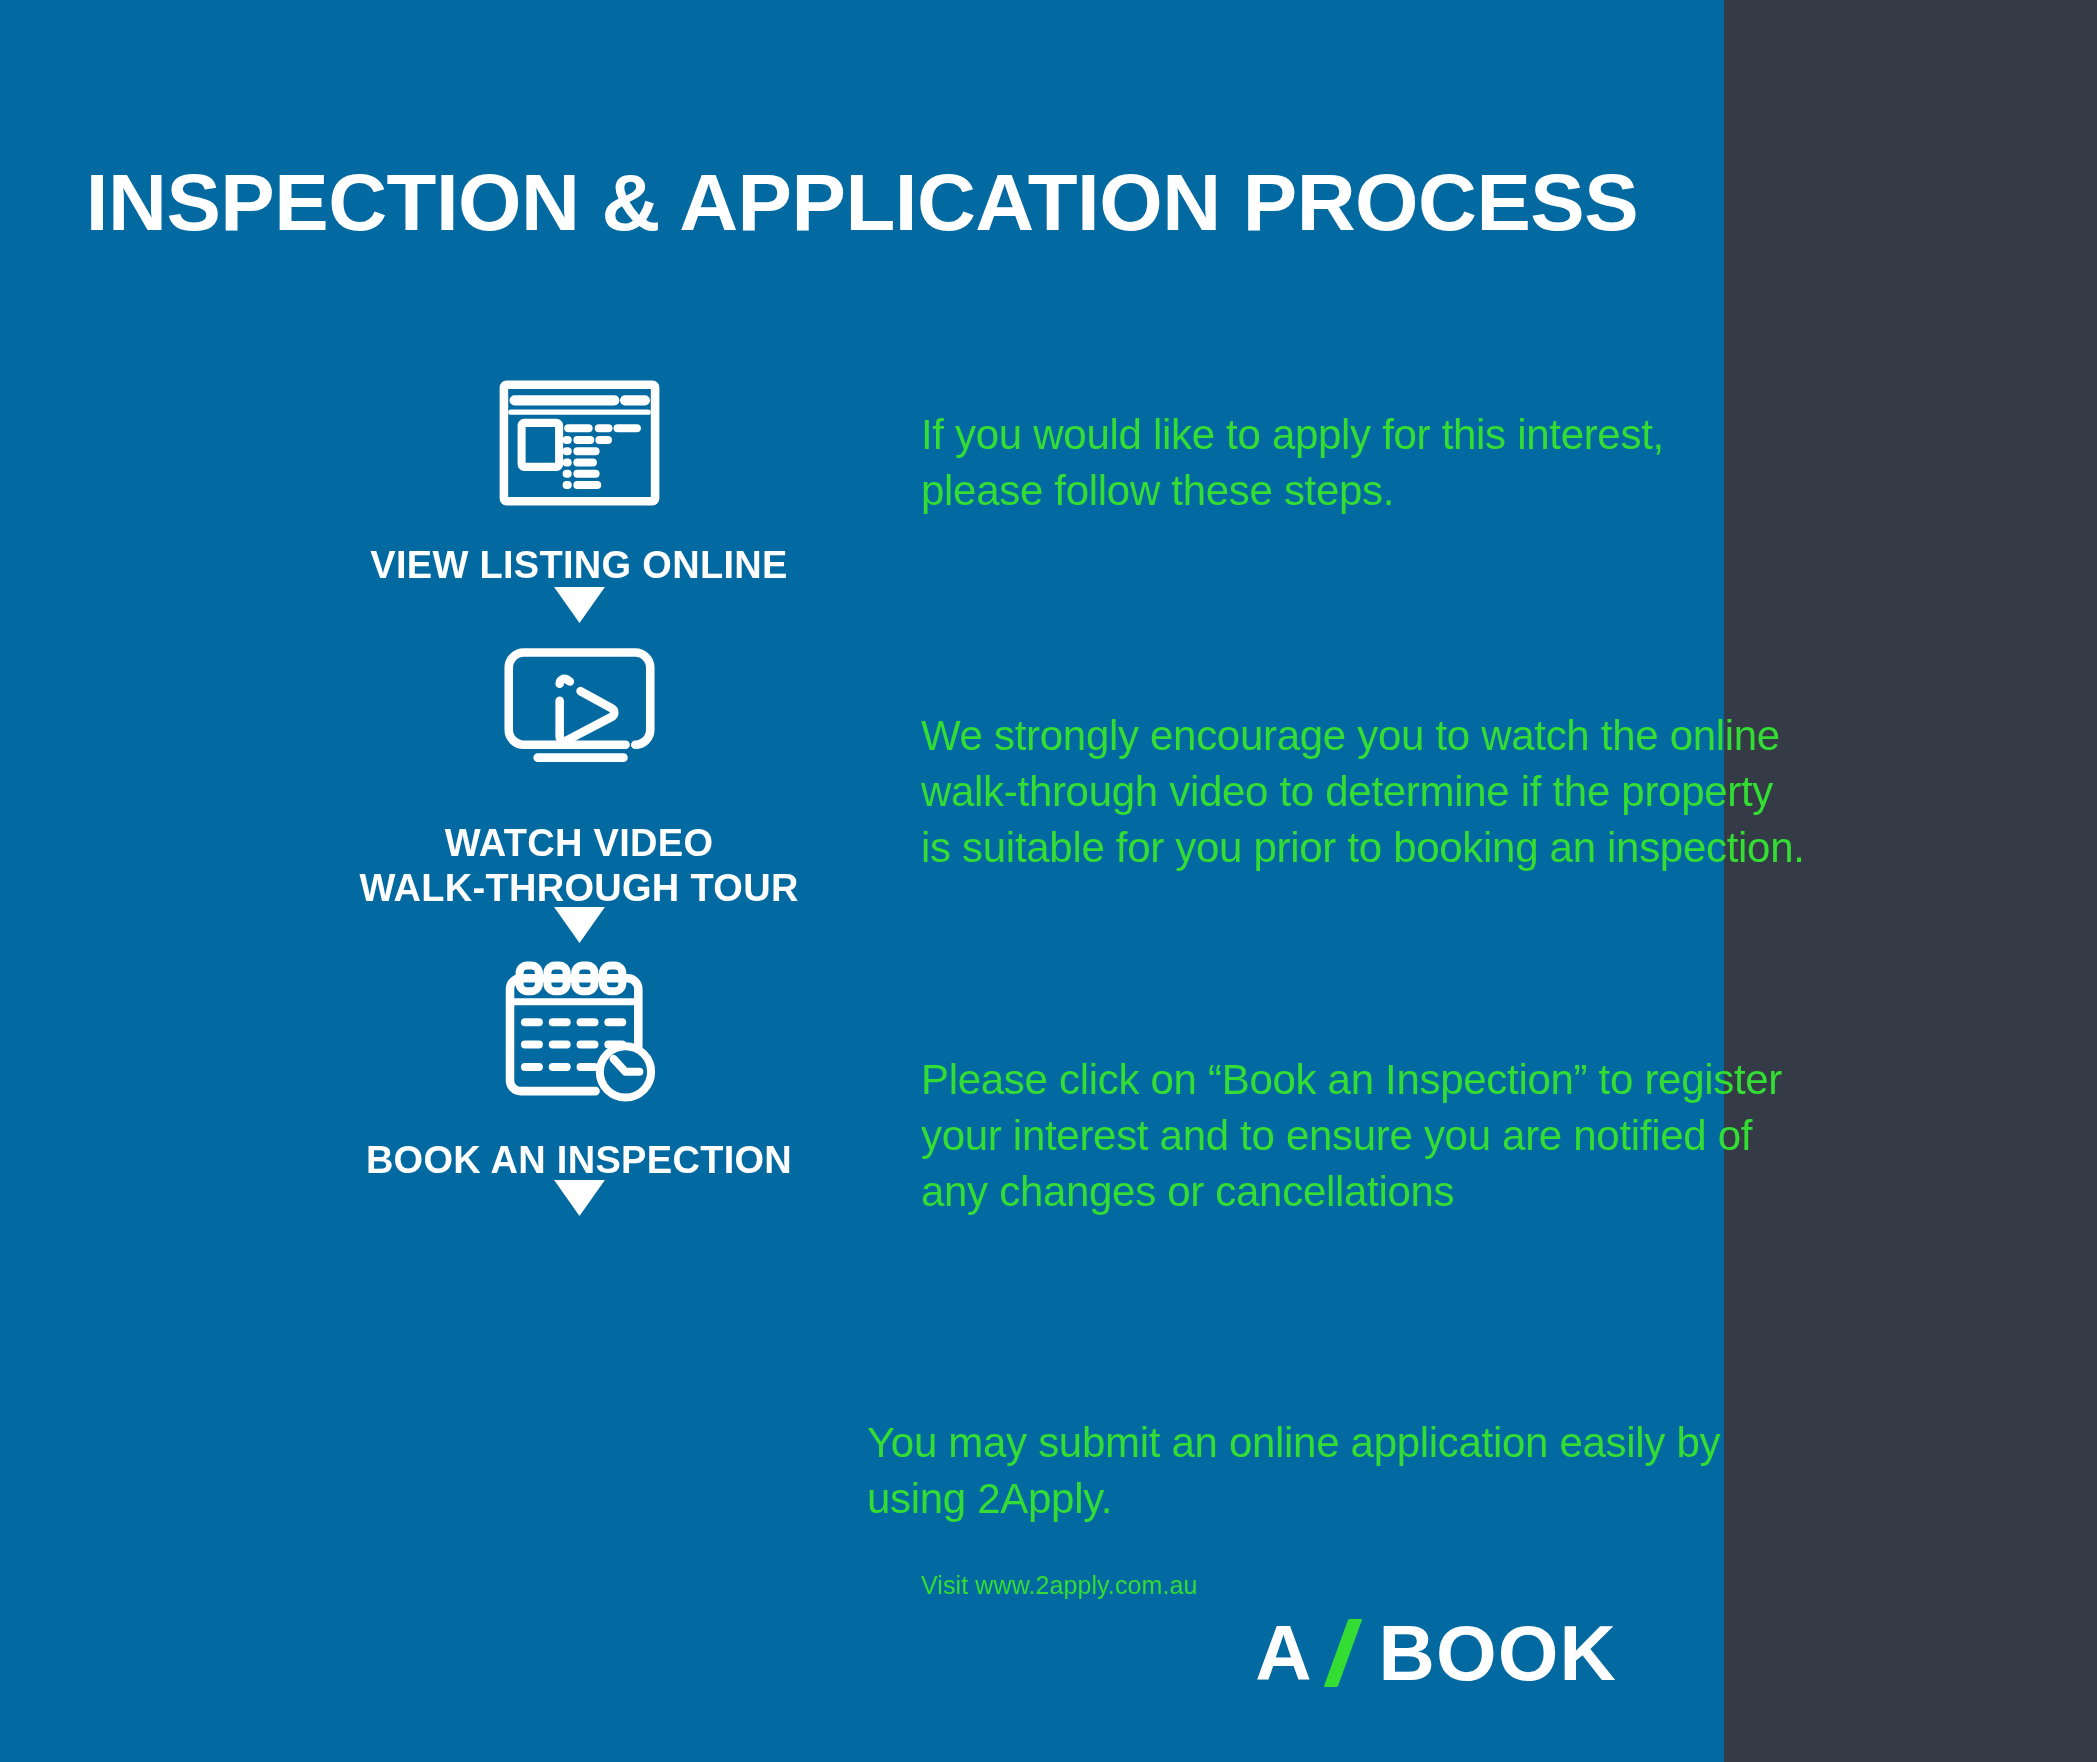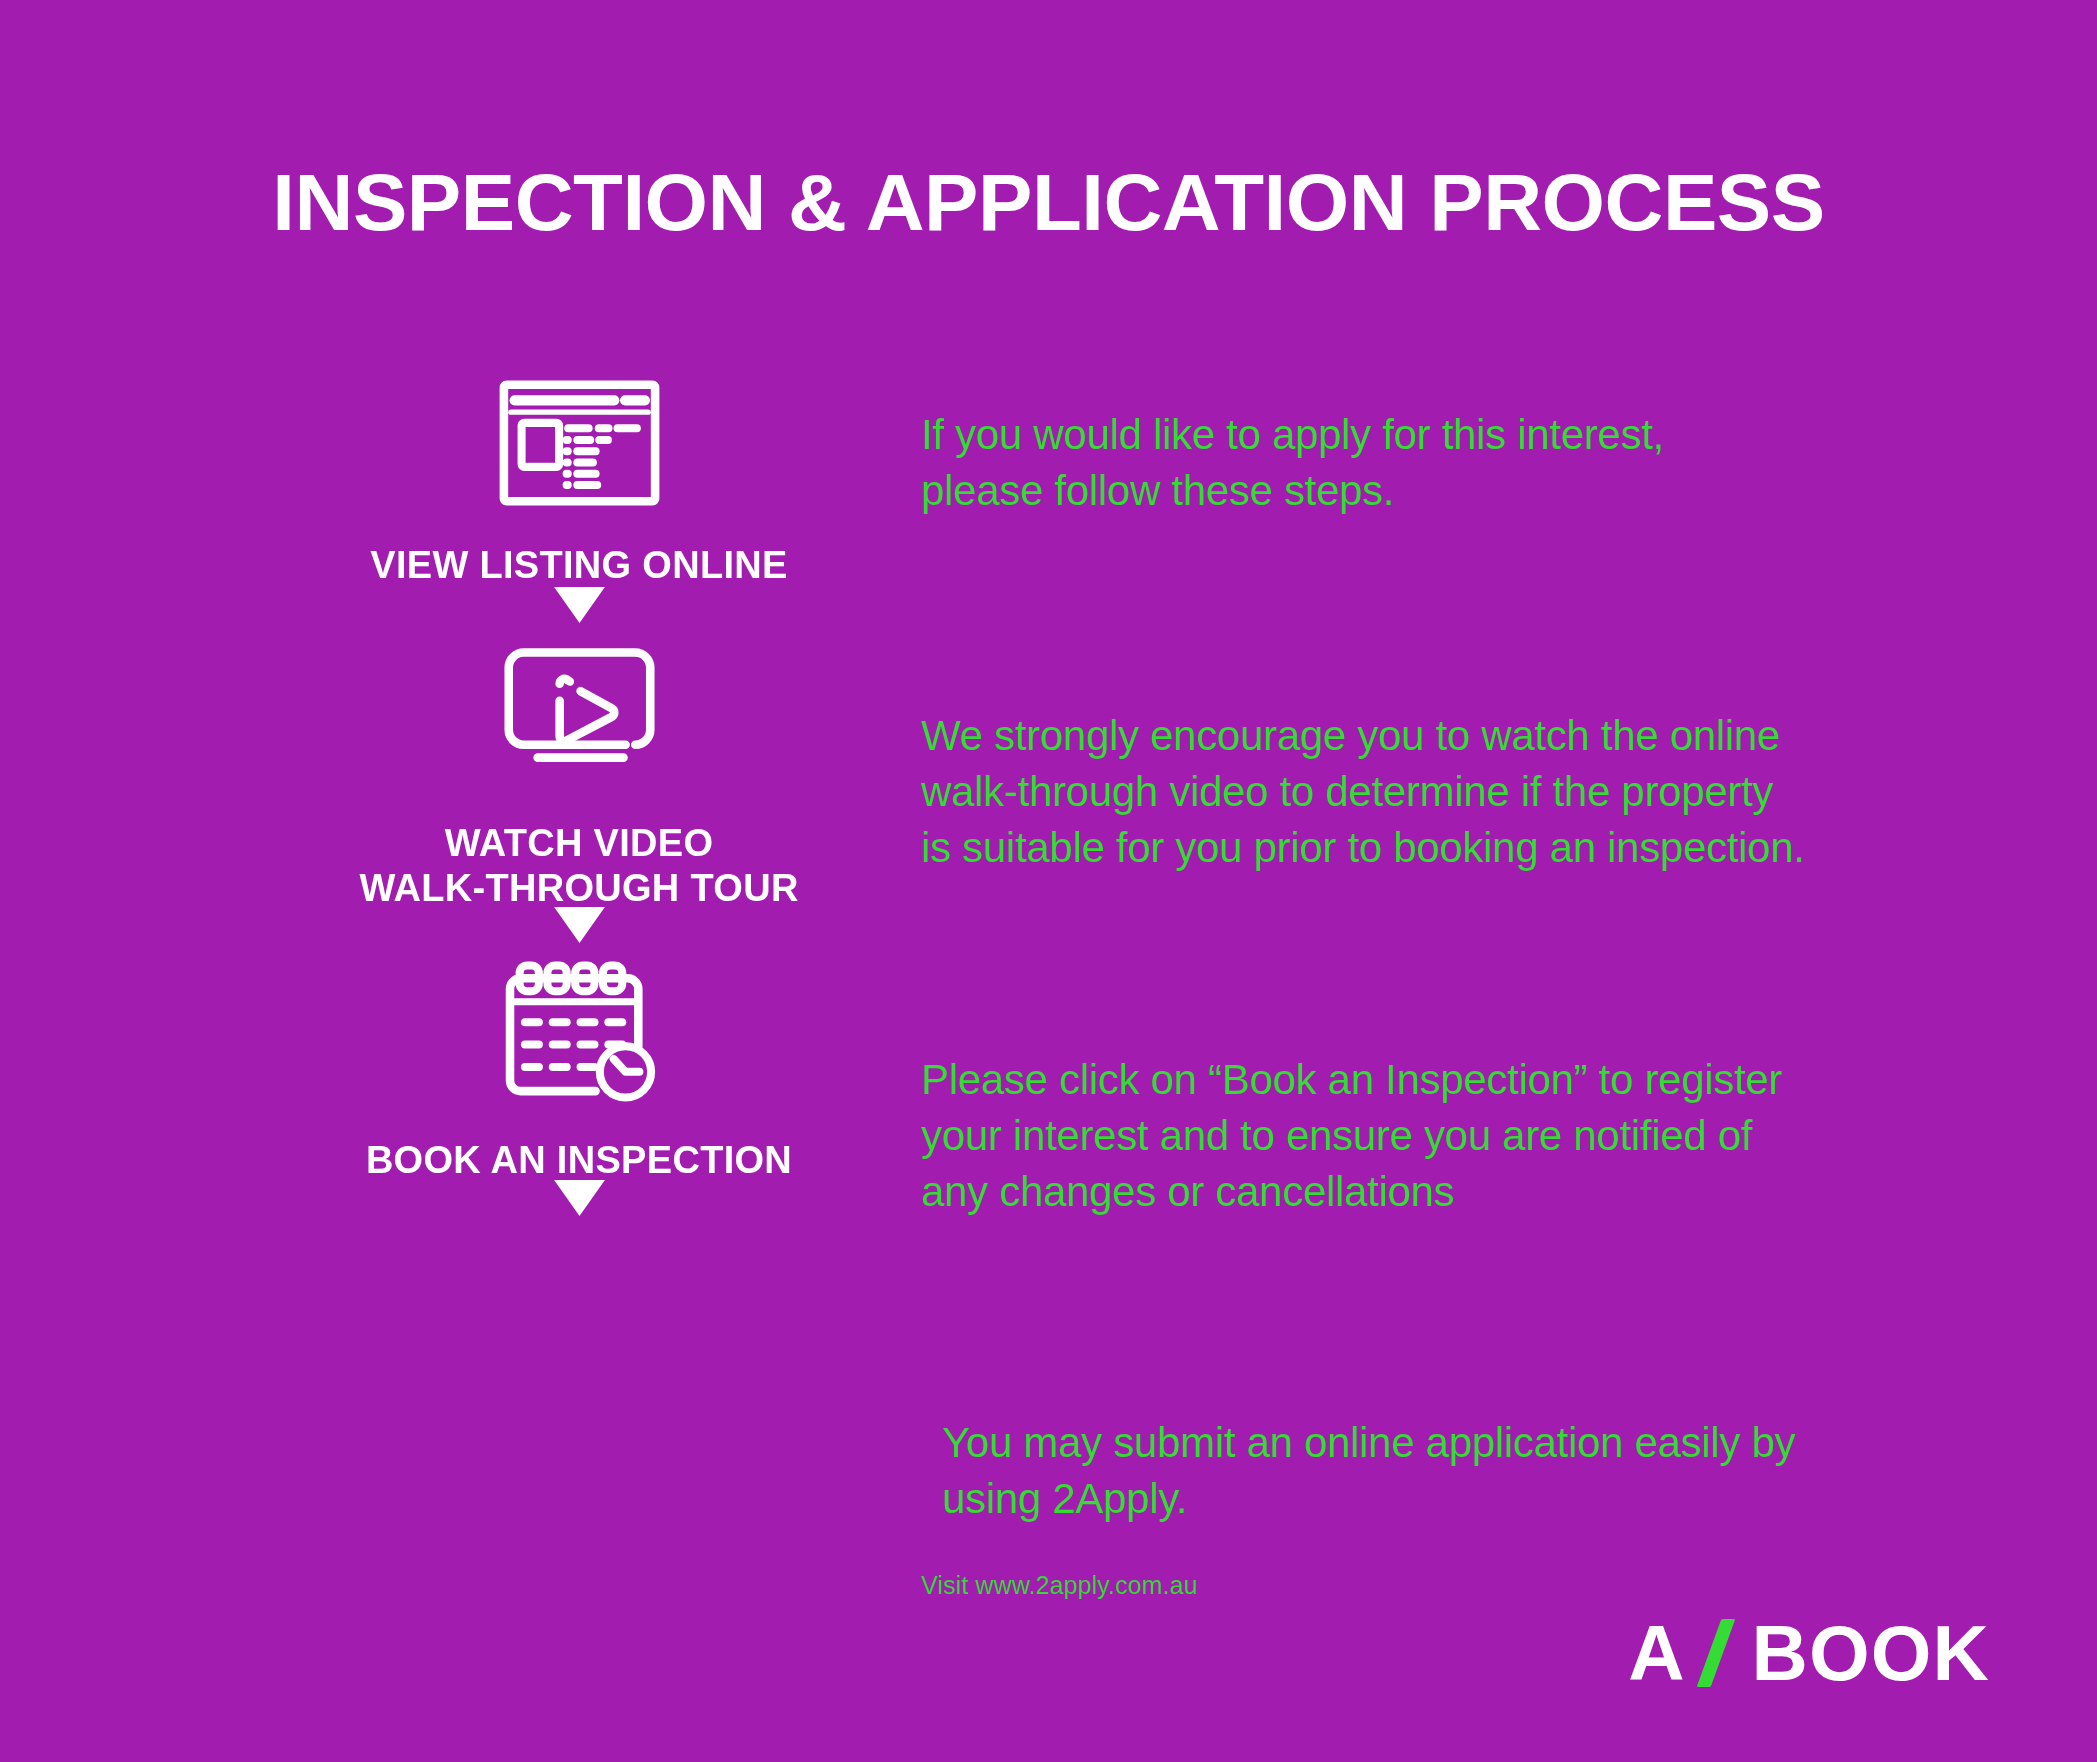--- a/index.html
+++ b/index.html
@@ -4,22 +4,22 @@
 <style>
   * { margin:0; padding:0; box-sizing:border-box; }
   html, body {
     width:2097px; height:1762px;
     background:#343a46;
     font-family:"Liberation Sans", sans-serif;
     overflow:hidden;
   }
   .poster {
     position:relative;
-    width:2097px; height:1762px;
-    background:#a21caf;
+    width:1724px; height:1762px;
+    background:#0369a1;
   }
 
   
   .title {
     position:absolute;
     left:0; right:0;
     top:157px;
     text-align:center;
     color:#ffffff;
     font-size:80px;
@@ -84,21 +84,21 @@
     font-size:42px;
     line-height:1.33;
     font-family:"Liberation Sans", sans-serif;
     font-weight:400;
     white-space:pre-line;
     letter-spacing:-0.3px;
   }
   #copy1 { left:921px; top:407px;  width:1051px; }
   #copy2 { left:921px; top:708px; width:1077px; }
   #copy3 { left:921px; top:1052px; width:1051px; }
-  #copy4 { left:942px; top:1415px; width:1051px; }
+  #copy4 { left:867px; top:1415px; width:1051px; }
 
   .visit {
     position:absolute;
     left:921px; top:1571px;
     color:#33dd33;
     font-size:25px;
     font-weight:normal;
     letter-spacing:0.1px;
   }
 

